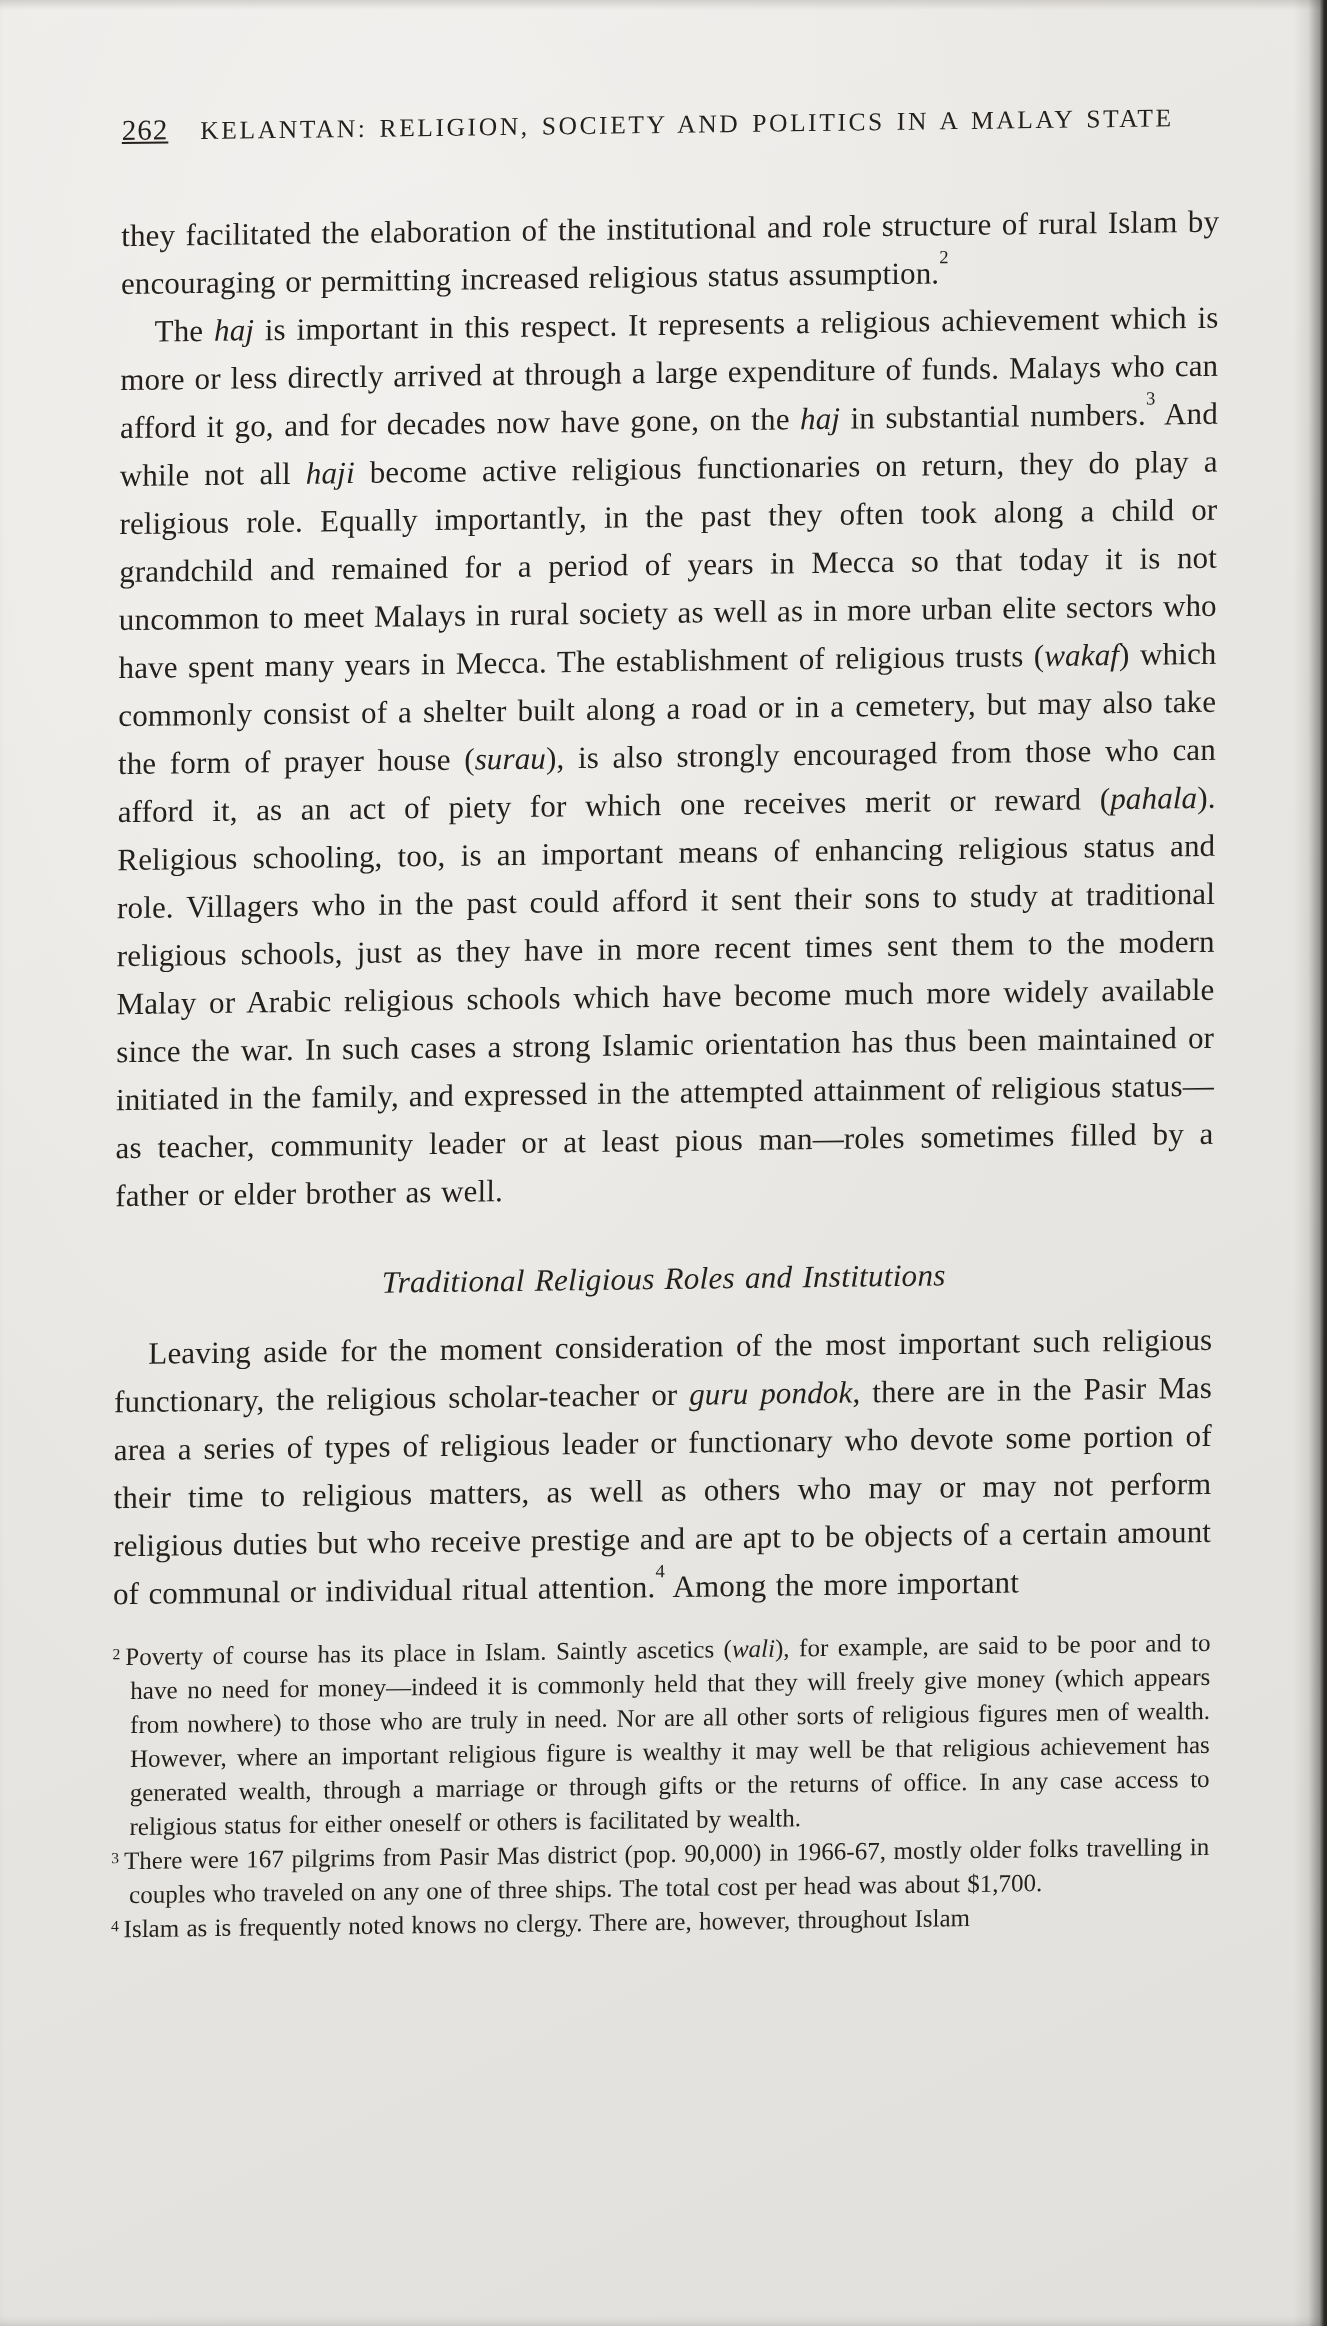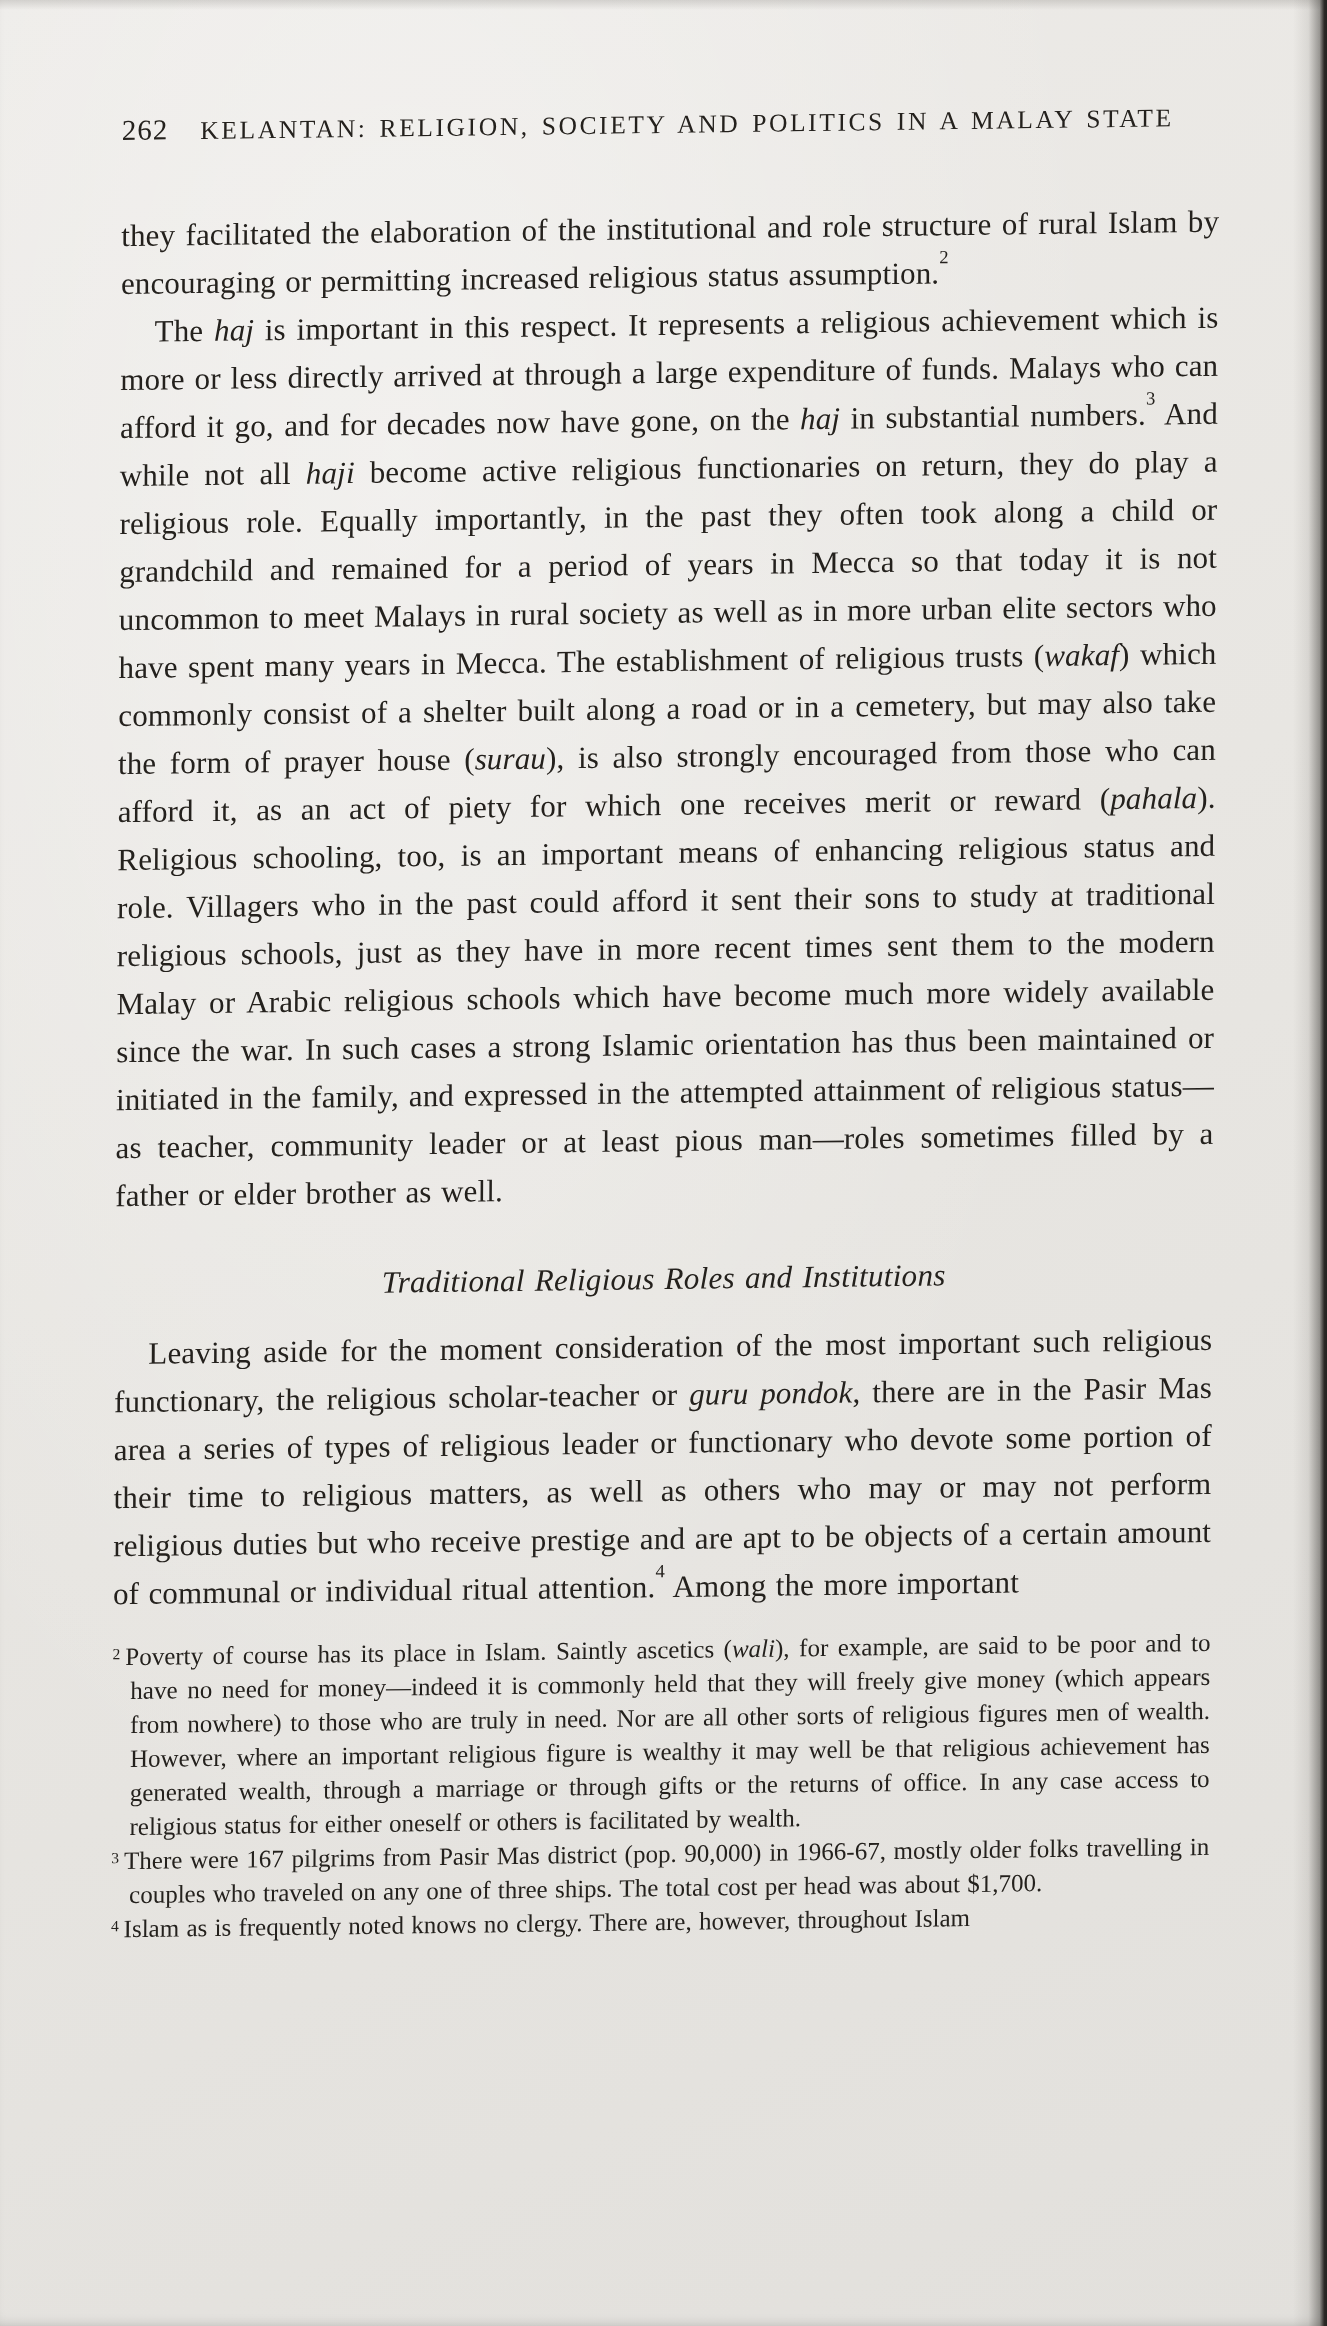--- a/index.html
+++ b/index.html
@@ -42,21 +42,21 @@
     transform-origin: 0 0;
     color: #24211d;
   }
 
   .running-head {
     display: flex; align-items: baseline;
     font-size: 29px; line-height: 36px;
     margin: 0 0 62px 0;
     white-space: nowrap;
   }
-  .page-num { letter-spacing: 1px; }
+  .page-num { letter-spacing: 1px; text-decoration: underline; }
   .running-title {
     margin-left: 32px;
     font-size: 25.5px;
     letter-spacing: 2.6px;
     word-spacing: 3px;
   }
 
   p.body-par {
     margin: 0;
     font-size: 31px;

